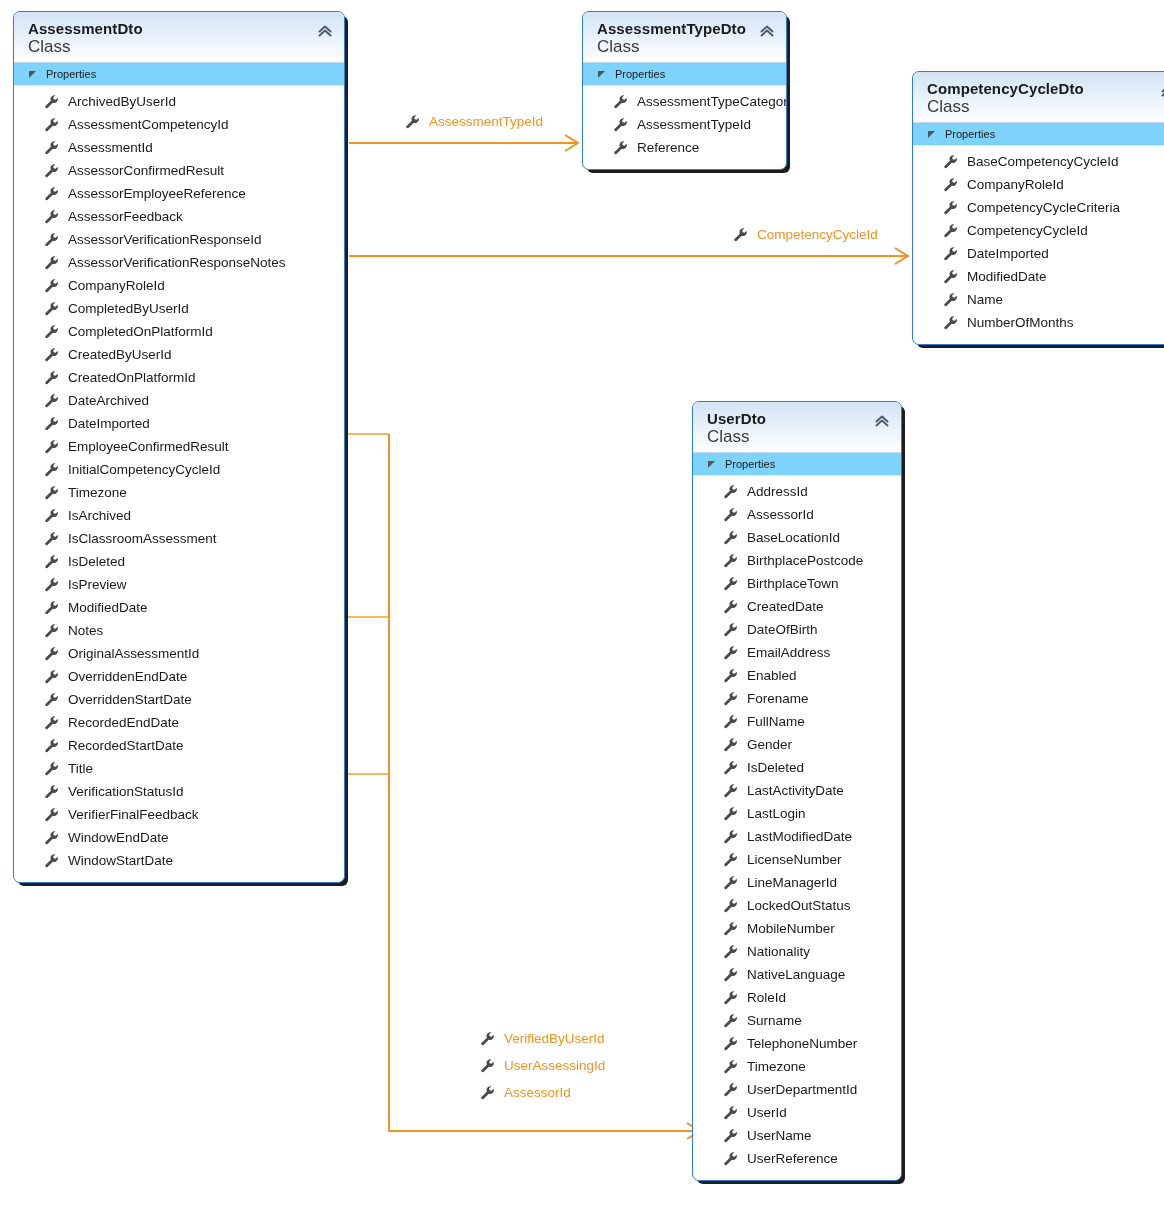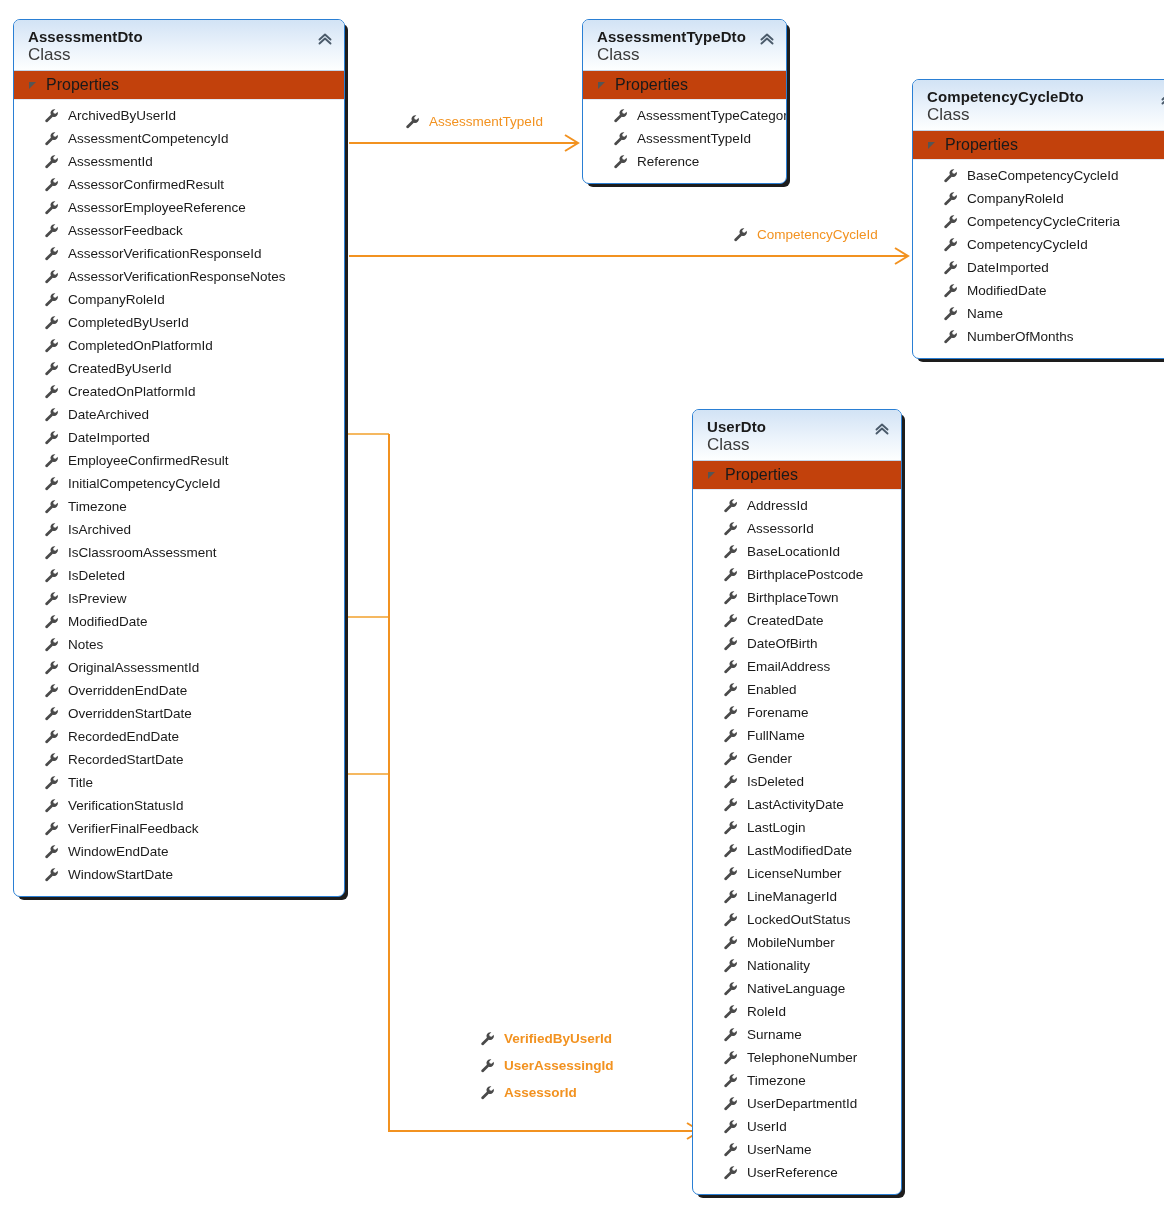--- a/index.html
+++ b/index.html
@@ -34,21 +34,20 @@
 
   
   .class-box {
     position: absolute;
     box-sizing: border-box;
     background: #ffffff;
     border: 1px solid #2a7fd4;
     border-radius: 7px;
     box-shadow: 4px 4px 0 -1px #1d1d1d;
     overflow: hidden;
-    margin-top: 8px;
   }
   .class-header {
     position: relative;
     padding: 8px 12px 7px 14px;
     background: linear-gradient(to bottom, #d2e3f5 0%, #dfebf8 28%, #eef5fc 62%, #fdfefe 100%);
     border-bottom: 1px solid #c3d5e8;
   }
   .class-title {
     font-size: 15px;
     font-weight: bold;
@@ -69,23 +68,23 @@
     width: 18px;
     height: 18px;
   }
   .collapse-icon svg { display: block; }
 
   .compartment-header {
     display: flex;
     align-items: center;
     gap: 9px;
     padding: 5px 0 5px 14px;
-    background: #c2410c;
+    background: #7dd3fc;
     border-bottom: 1px solid #e2eaf4;
-    font-size: 16px;
+    font-size: 11px;
     color: #1a1a1a;
   }
   .tri-icon {
     width: 9px;
     height: 9px;
     flex: 0 0 auto;
   }
   .tri-icon svg { display: block; }
 
   .member-list {
@@ -163,21 +162,21 @@
     <div class="assoc-label">
       <span class="wrench">
         <svg viewBox="0 0 16 16" width="15" height="15">
           <path d="M10.9 1.2a4.1 4.1 0 0 0-3.6 5.9L1.6 12.8a1.5 1.5 0 0 0 2.1 2.1l5.7-5.7a4.1 4.1 0 0 0 5.2-5.3l-2.3 2.3-2-0.5-0.5-2 2.3-2.3a4.2 4.2 0 0 0-1.2-0.2z" fill="#4a4a4a"></path>
         </svg>
       </span>
       <span>CompetencyCycleId</span>
     </div>
   </div>
 
-  <div class="assoc-label-group" style="left:480px; top:1025px;font-weight:bold;">
+  <div class="assoc-label-group" style="left:480px; top:1025px;">
     <div class="assoc-label">
       <span class="wrench">
         <svg viewBox="0 0 16 16" width="15" height="15">
           <path d="M10.9 1.2a4.1 4.1 0 0 0-3.6 5.9L1.6 12.8a1.5 1.5 0 0 0 2.1 2.1l5.7-5.7a4.1 4.1 0 0 0 5.2-5.3l-2.3 2.3-2-0.5-0.5-2 2.3-2.3a4.2 4.2 0 0 0-1.2-0.2z" fill="#4a4a4a"></path>
         </svg>
       </span>
       <span>VerifiedByUserId</span>
     </div>
     <div class="assoc-label">
       <span class="wrench">

